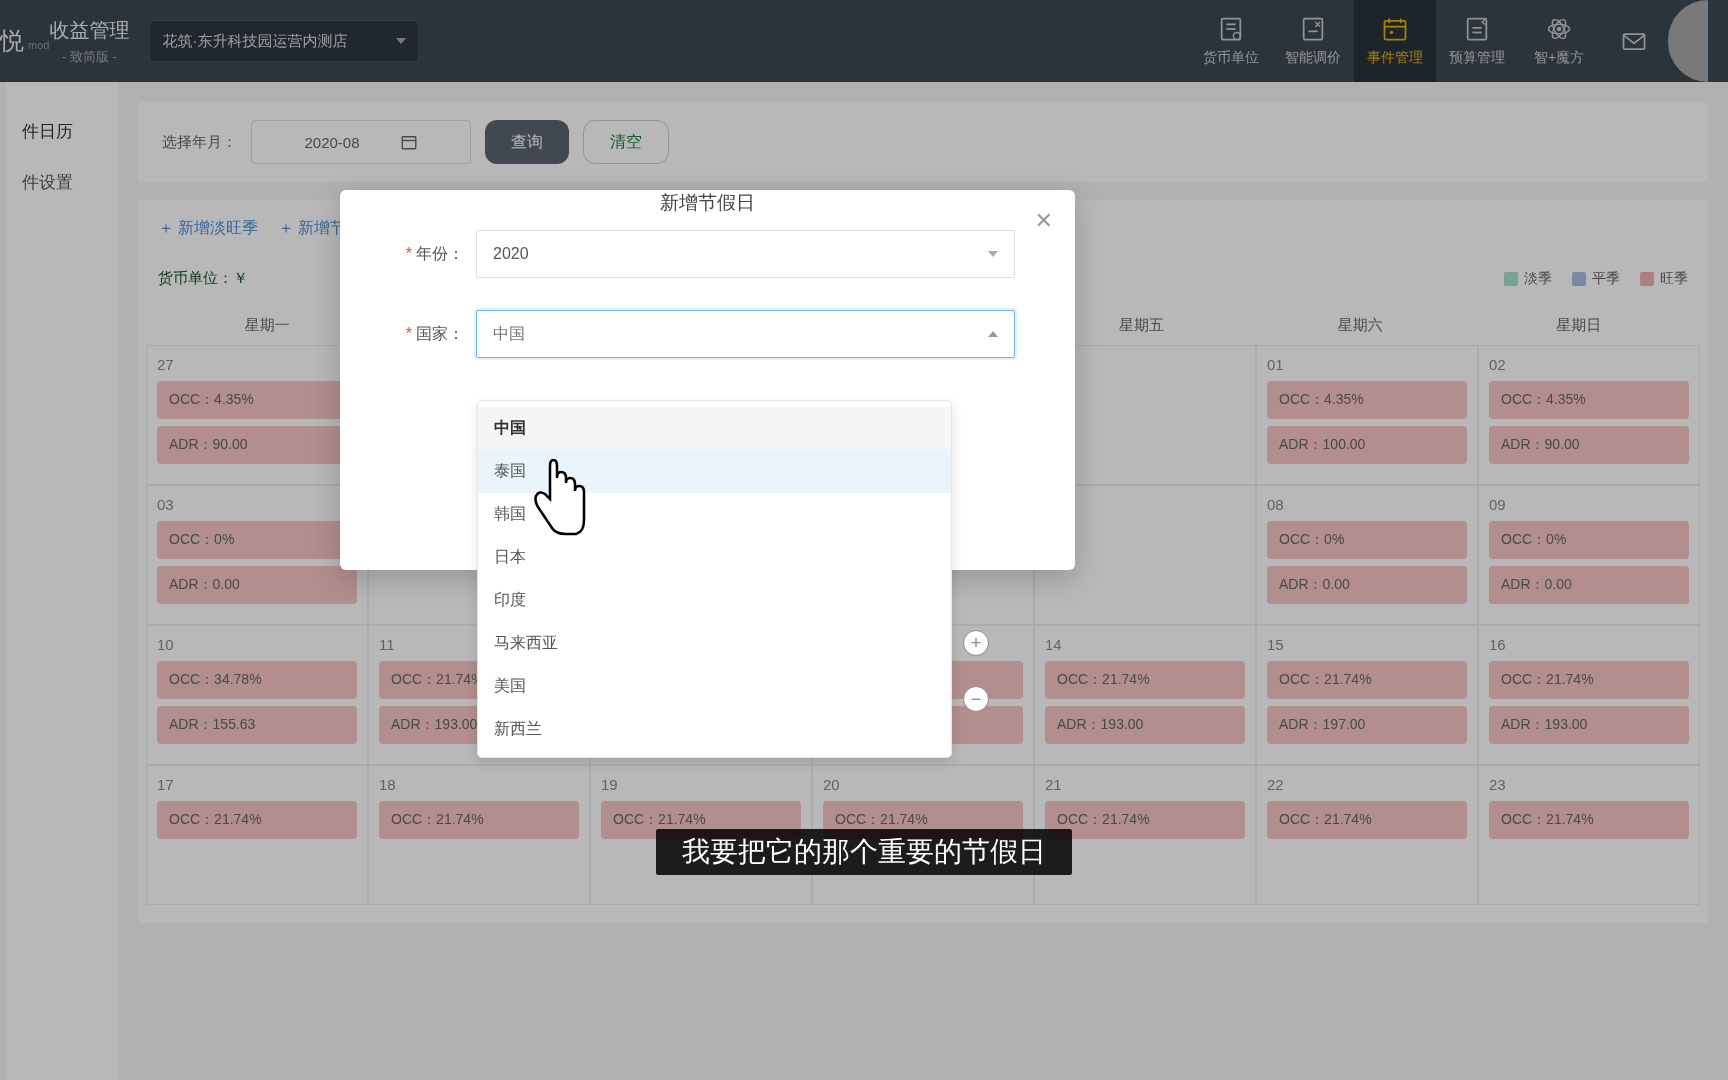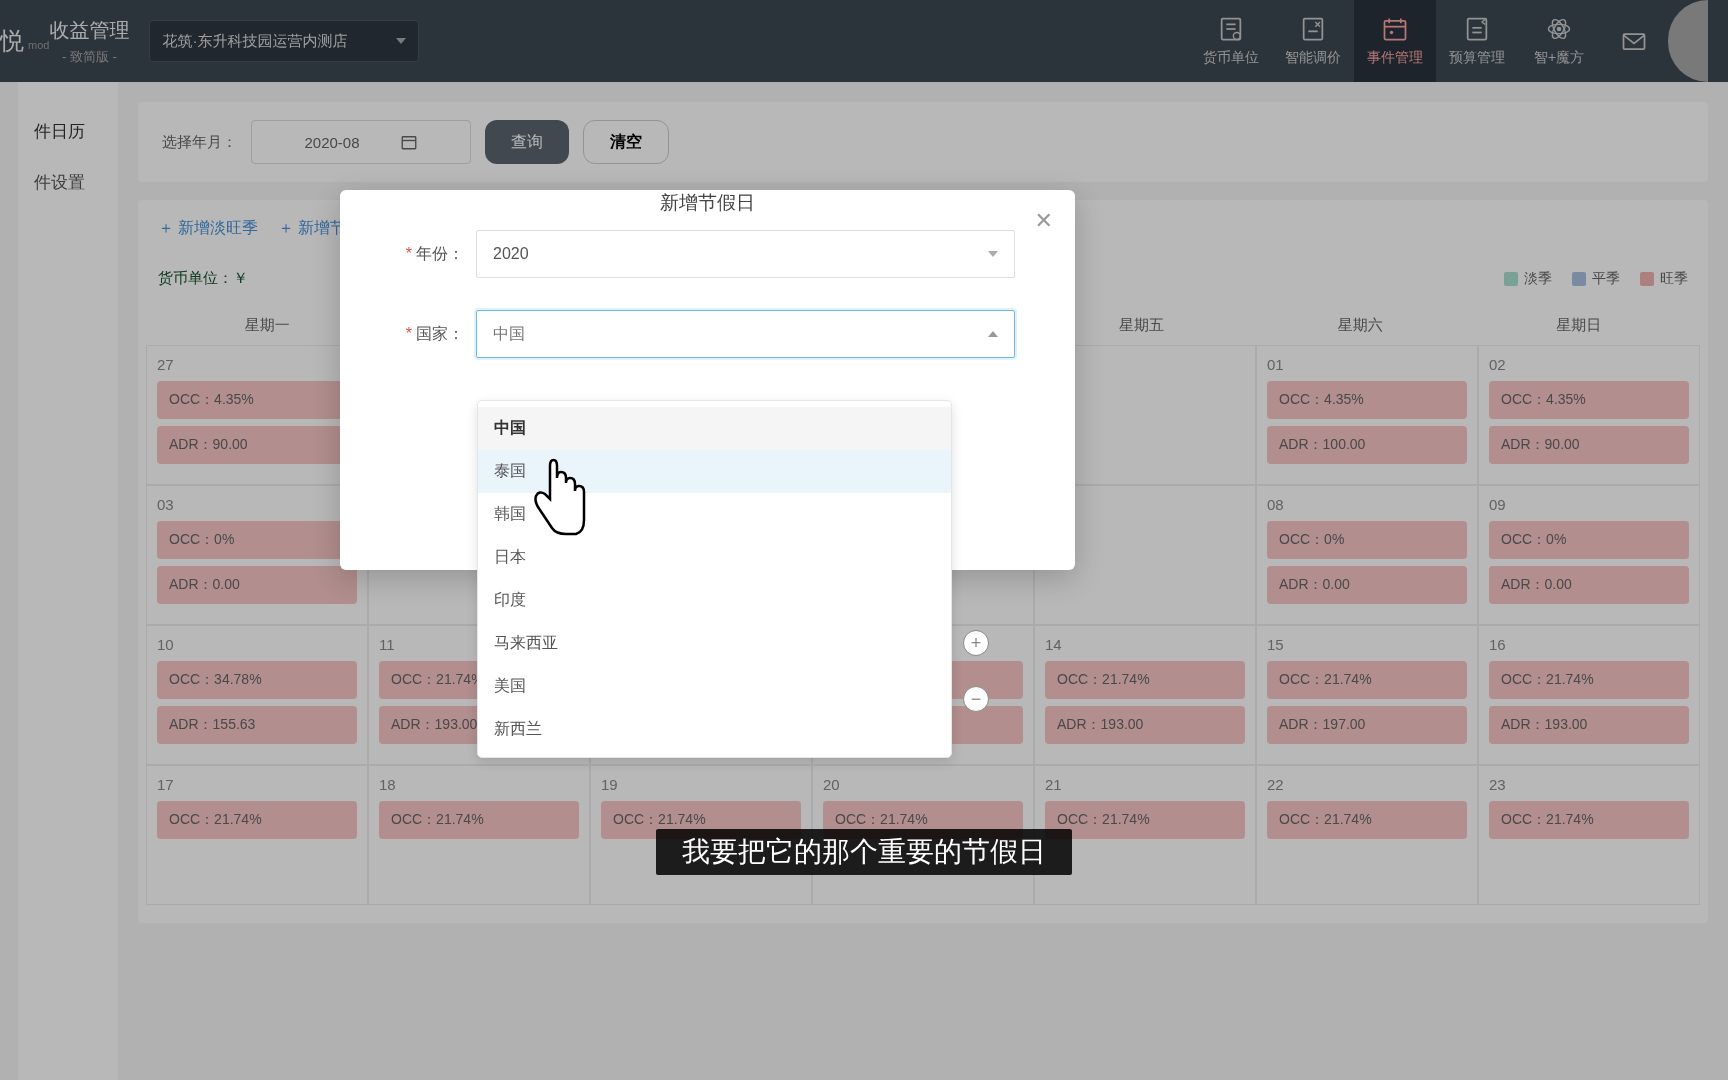--- a/index.html
+++ b/index.html
@@ -7,38 +7,38 @@
 
 
 .header { background: #3d4852; height: 82px; display: flex; align-items: center; padding: 0 20px 0 0; color: #ccc; }
 .logo-title { font-size: 20px; color: #eee; }
 .logo-sub { font-size: 13px; color: #aaa; margin-top: 4px; text-align: center; display: block; }
 .logo-block { display: flex; flex-direction: column; }
 .store-select { margin-left: 20px; background: #2d3640; border: 1px solid #4a5560; border-radius: 4px; height: 42px; width: 270px; display: flex; align-items: center; padding: 0 12px; color: #ddd; font-size: 15px; justify-content: space-between; }
 .header-spacer { flex: 1; }
 .nav-items { display: flex; gap: 0; }
 .nav-item { display: flex; flex-direction: column; align-items: center; justify-content: center; width: 82px; height: 82px; color: #ccc; font-size: 14px; cursor: pointer; }
-.nav-item.active { background: #2a333c; color: #fca5a5; }
+.nav-item.active { background: #2a333c; color: #eab308; }
 .nav-item svg { width: 28px; height: 28px; margin-bottom: 6px; fill: currentColor; }
 .msg-icon { margin-left: 20px; color: #ccc; }
 .avatar-edge { width: 40px; height: 82px; background: #a8a8a8; border-radius: 40px 0 0 40px; margin-left: 20px; }
 
 
-.sidebar { position: absolute; left: 18px; top: 82px; bottom: 0; width: 118px; background: #fff; border-right: 1px solid #e5e5e5; padding-top: 24px; }
+.sidebar { position: absolute; left: 6px; top: 82px; bottom: 0; width: 118px; background: #fff; border-right: 1px solid #e5e5e5; padding-top: 24px; }
 .side-item { padding: 14px 16px; color: #555; font-size: 17px; }
 .side-item.active { color: #333; }
 
 
 .content { position: absolute; left: 118px; right: 0; top: 82px; bottom: 0; padding: 20px; background: #f5f5f5; }
 .filter-bar { background: #fff; padding: 18px 24px; border-radius: 4px; display: flex; align-items: center; gap: 14px; }
 .filter-label { color: #666; font-size: 15px; }
 .date-input { border: 1px solid #ddd; border-radius: 4px; height: 44px; width: 220px; display: flex; align-items: center; justify-content: center; gap: 40px; color: #666; font-size: 15px; }
 .btn { height: 44px; padding: 0 26px; border-radius: 12px; font-size: 16px; border: none; cursor: pointer; }
 .btn-primary { background: #5a6570; color: #fff; }
-.btn-default { background: #fff; border: 1px solid #ccc; color: #000000; font-weight: bold; }
+.btn-default { background: #fff; border: 1px solid #ccc; color: #15803d; }
 
 .card { background: #fff; margin-top: 18px; border-radius: 4px; padding: 18px 0; }
 .card-actions { display: flex; gap: 20px; padding: 0 20px 16px; }
 .link { color: #4a90d9; font-size: 16px; display: flex; align-items: center; gap: 4px; }
 .currency-row { display: flex; padding: 14px 20px; align-items: center; }
 .currency-label { color: #14532d; font-size: 15px; }
 .legend { display: flex; gap: 20px; margin-left: auto; font-size: 14px; color: #666; }
 .legend-item { display: flex; align-items: center; gap: 6px; }
 .swatch { width: 14px; height: 14px; border-radius: 2px; }
 .swatch.pale { background: #a8e0d0; }

